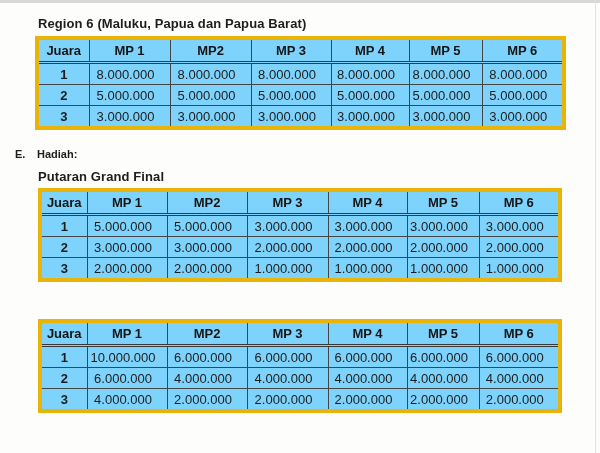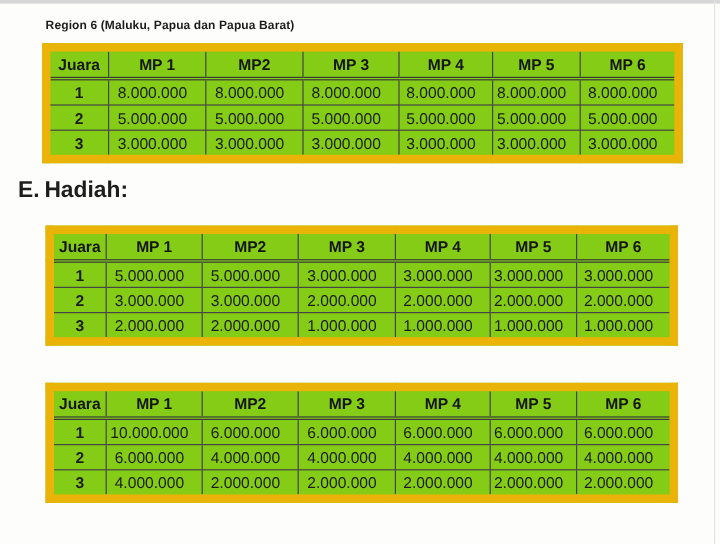--- a/index.html
+++ b/index.html
@@ -26,47 +26,47 @@
     background: #d8d8d8;
   }
   .right-edge {
     position: absolute;
     top: 0; left: 595px;
     width: 1px; height: 453px;
     background: #e3e3e1;
   }
   .title {
     position: absolute;
-    font-size: 10px;
+    font-size: 13px;
     font-weight: bold;
     color: #1d1d1d;
     white-space: nowrap;
     letter-spacing: 0.1px;
   }
   .title-region  { left: 38px; top: 16px; }
   .title-putaran { left: 38px; top: 169px; }
   .title-nasioal { left: 38px; top: 300px; }
   .section-heading {
     position: absolute;
     left: 15px; top: 148px;
-    font-size: 19px;
+    font-size: 11px;
     font-weight: bold;
     color: #1d1d1d;
   }
   .section-heading .sec-label {
     display: inline-block;
     width: 17px;
     margin-right: 5px;
   }
   table.grid {
     position: absolute;
     border-collapse: collapse;
     table-layout: fixed;
-    border: 7px solid #eab308;
-    background: #84cc16;
+    border: 4px solid #eab308;
+    background: #7dd3fc;
   }
   #table-region  { left: 35px; top: 36px;  width: 527px; }
   #table-putaran { left: 38px; top: 188px; width: 520px; }
   #table-nasioal { left: 38px; top: 319px; width: 520px; }
   table.grid th, table.grid td {
     border: 1.5px solid #454545;
     font-size: 13px;
     padding: 0;
     overflow: hidden;
     white-space: nowrap;
@@ -149,20 +149,21 @@
           <td class="num">3.000.000</td>
           <td class="num">3.000.000</td>
         </tr>
       </tbody>
     </table>
 
   <div class="section-heading">
     <span class="sec-label">E.</span><span>Hadiah:</span>
   </div>
 
+  <div class="title title-putaran">Putaran Grand Final</div>
 
   <table class="grid" id="table-putaran">
     <colgroup>
       <col style="width:47px">
         <col style="width:80px">
         <col style="width:80px">
       <col style="width:81px">
         <col style="width:79px">
         <col style="width:72px">
       <col style="width:81px">

